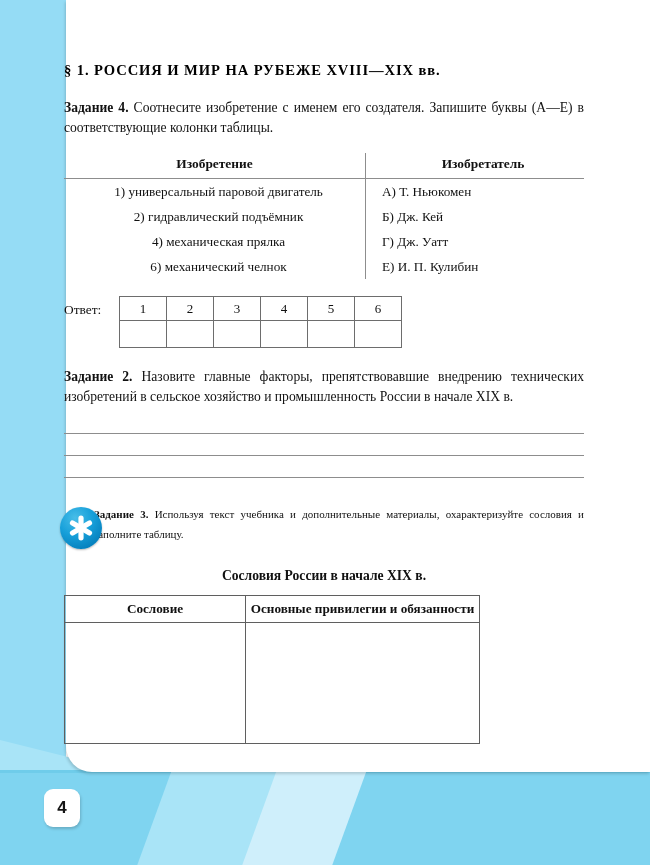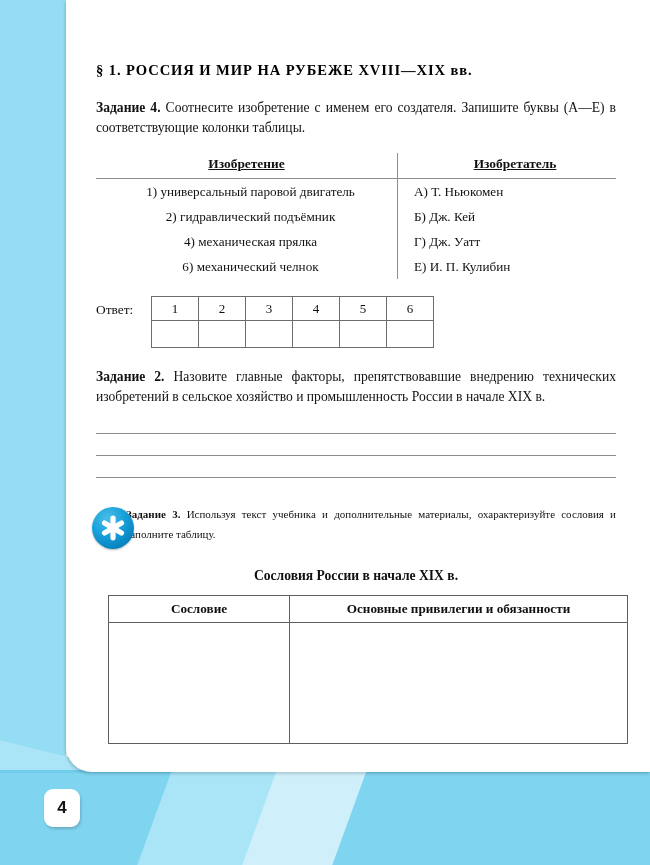--- a/index.html
+++ b/index.html
@@ -111,21 +111,21 @@
     font-size: 17px;
     color: #141414;
     display: flex;
     align-items: center;
     justify-content: center;
   }
 
   
   .content {
     position: absolute;
-    left: 96px;
+    left: 64px;
     top: 0;
     width: 520px;
     color: #111111;
   }
 
   .chapter-title {
     margin-top: 62px;
     font-size: 14.6px;
     font-weight: bold;
     letter-spacing: 0.9px;
@@ -149,21 +149,20 @@
     width: 520px;
     border-collapse: collapse;
     font-size: 13.2px;
   }
   .match-table th {
     font-weight: bold;
     font-size: 13.4px;
     padding: 3px 0 6px 0;
     text-align: center;
     border-bottom: 1.4px solid #8d8d8d;
-    text-decoration: underline;
   }
   .match-table th.col-left,
   .match-table td.col-left {
     width: 293px;
     border-right: 1.4px solid #8d8d8d;
   }
   .match-table td {
     padding: 4.5px 0 4.5px 0;
     vertical-align: top;
     line-height: 16px;
@@ -235,23 +234,22 @@
 
   .estates-title {
     margin-top: 17px;
     text-align: center;
     font-weight: bold;
     font-size: 13.6px;
   }
 
   .estates-table {
     margin-top: 11px;
-    width: 520px;
+    width: 416px;
     border-collapse: collapse;
-    margin-left: 12px;
   }
   .estates-table th {
     border: 1.4px solid #5f5f5f;
     font-weight: bold;
     font-size: 13.2px;
     padding: 5px 4px;
     text-align: center;
   }
   .estates-table th.estate-col { width: 172px; }
   .estates-table td {

